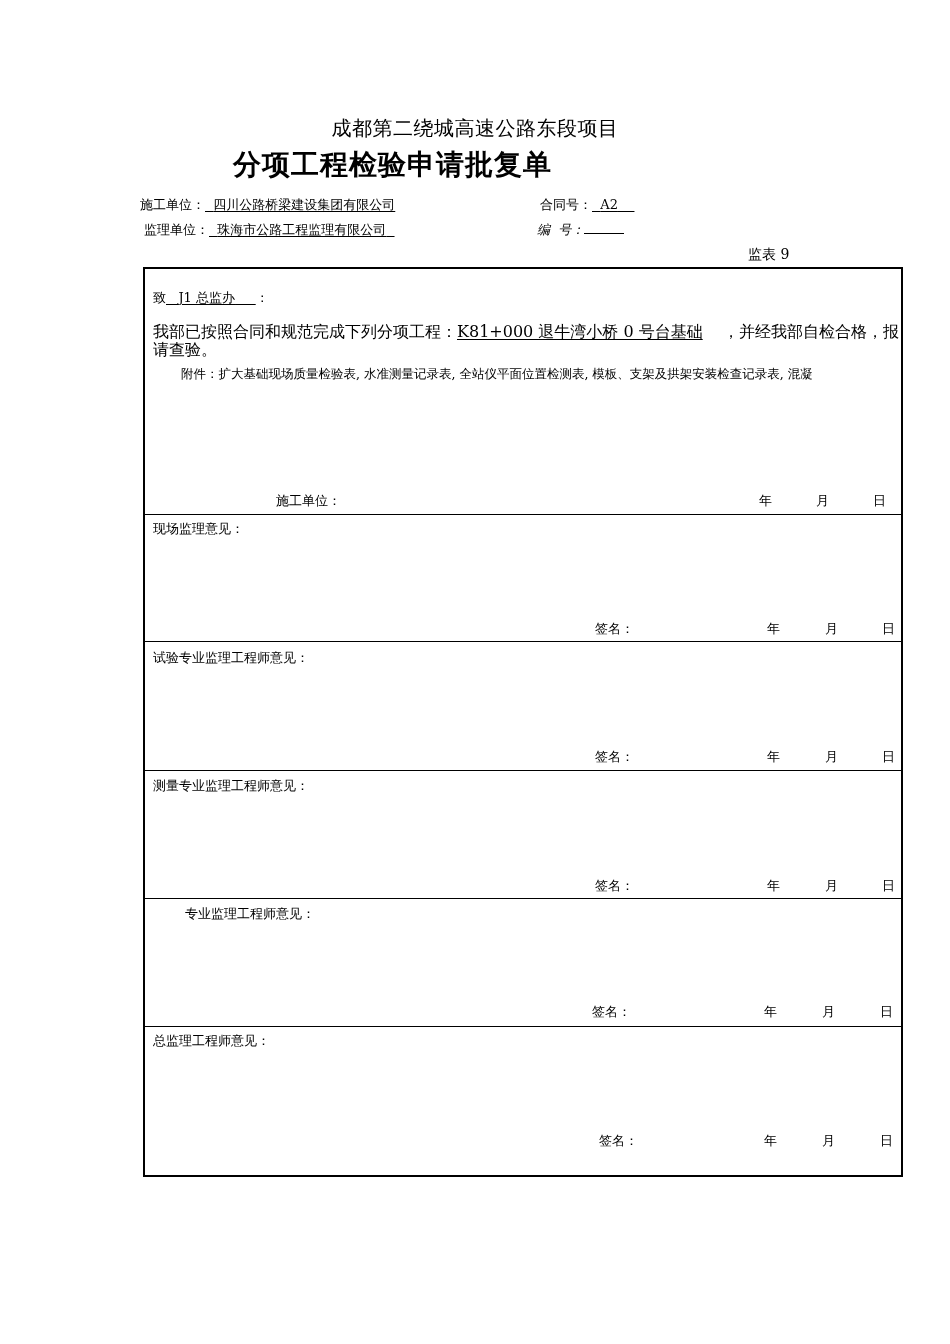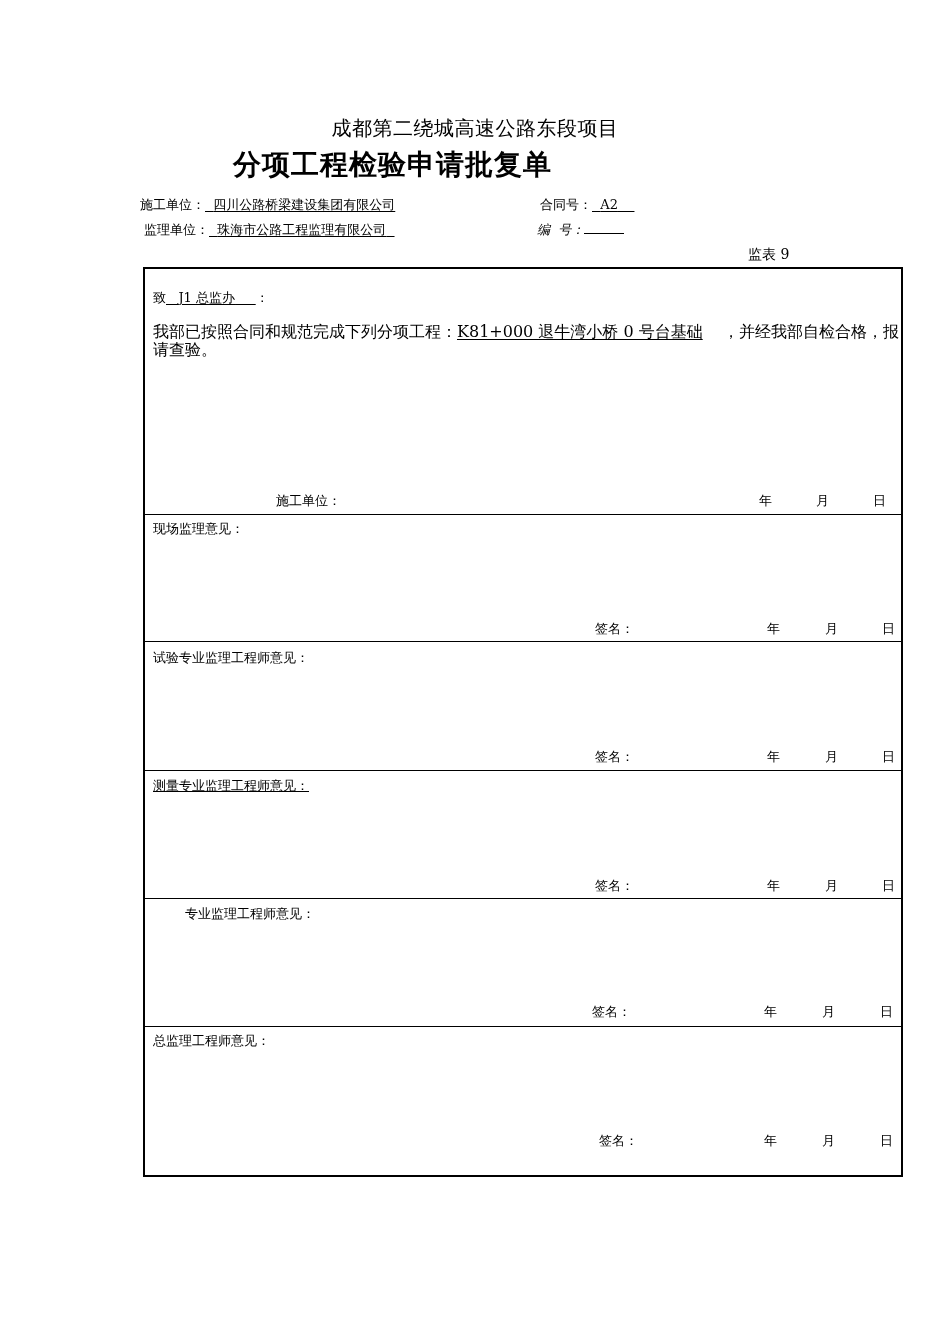--- a/index.html
+++ b/index.html
@@ -48,20 +48,21 @@
 <div class="table">
 
   <div class="row" style="top:0; height:245px;padding-left:32px;">
     <div class="cell-text" style="left:8px; top:20px;">
       <span>致</span><span class="u">&nbsp;&nbsp;&nbsp;<span>J1 总监办</span>&nbsp;&nbsp;&nbsp;&nbsp;&nbsp;</span><span>：</span>
     </div>
     <div class="cell-text big" style="left:8px; top:42px;margin-top:8px;">
       <span>我部已按照合同和规范完成下列分项工程：</span><span class="u">K81+000 退牛湾小桥 0 号台基础</span>&nbsp;&nbsp;&nbsp;&nbsp;<span>，并经我部自检合格，报</span>
     </div>
     <div class="cell-text big" style="left:8px; top:68px;">请查验。</div>
+    <div class="cell-text small" style="left:36px; top:92px;">附件：扩大基础现场质量检验表, 水准测量记录表, 全站仪平面位置检测表, 模板、支架及拱架安装检查记录表, 混凝</div>
     <div class="cell-text" style="left:131px; top:223px;">施工单位：</div>
     <div class="cell-text" style="left:614px; top:223px;">年</div>
     <div class="cell-text" style="left:671px; top:223px;">月</div>
     <div class="cell-text" style="left:728px; top:223px;">日</div>
   </div>
 
   <div class="row" style="top:246px; height:126px;">
     <div class="cell-text" style="left:8px; top:5px;">现场监理意见：</div>
     <div class="cell-text" style="left:450px; top:105px;">签名：</div>
     <div class="cell-text" style="left:622px; top:105px;">年</div>
@@ -71,21 +72,21 @@
 
   <div class="row" style="top:373px; height:128px;">
     <div class="cell-text" style="left:8px; top:7px;">试验专业监理工程师意见：</div>
     <div class="cell-text" style="left:450px; top:106px;">签名：</div>
     <div class="cell-text" style="left:622px; top:106px;">年</div>
     <div class="cell-text" style="left:680px; top:106px;">月</div>
     <div class="cell-text" style="left:737px; top:106px;">日</div>
   </div>
 
   <div class="row" style="top:502px; height:127px;">
-    <div class="cell-text" style="left:8px; top:6px;text-decoration:underline;">测量专业监理工程师意见：</div>
+    <div class="cell-text" style="left:8px; top:6px;">测量专业监理工程师意见：</div>
     <div class="cell-text" style="left:450px; top:106px;">签名：</div>
     <div class="cell-text" style="left:622px; top:106px;">年</div>
     <div class="cell-text" style="left:680px; top:106px;">月</div>
     <div class="cell-text" style="left:737px; top:106px;">日</div>
   </div>
 
   <div class="row" style="top:630px; height:127px;">
     <div class="cell-text" style="left:8px; top:6px;margin-left:32px;">专业监理工程师意见：</div>
     <div class="cell-text" style="left:447px; top:104px;">签名：</div>
     <div class="cell-text" style="left:619px; top:104px;">年</div>

